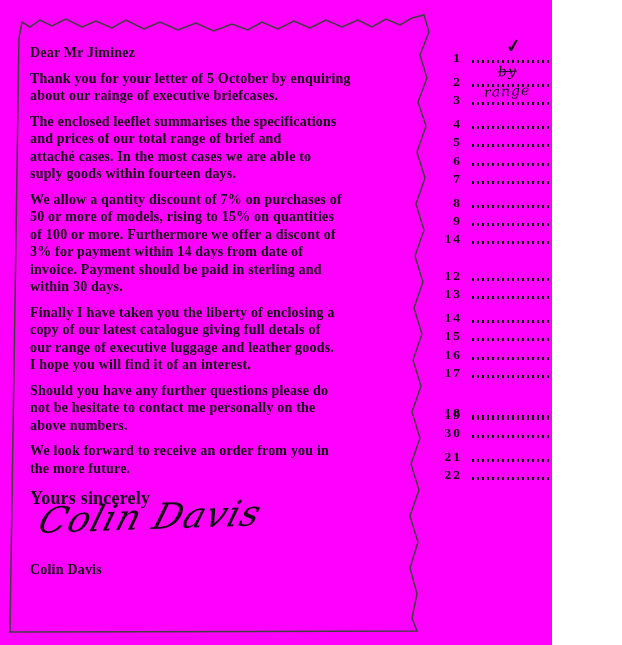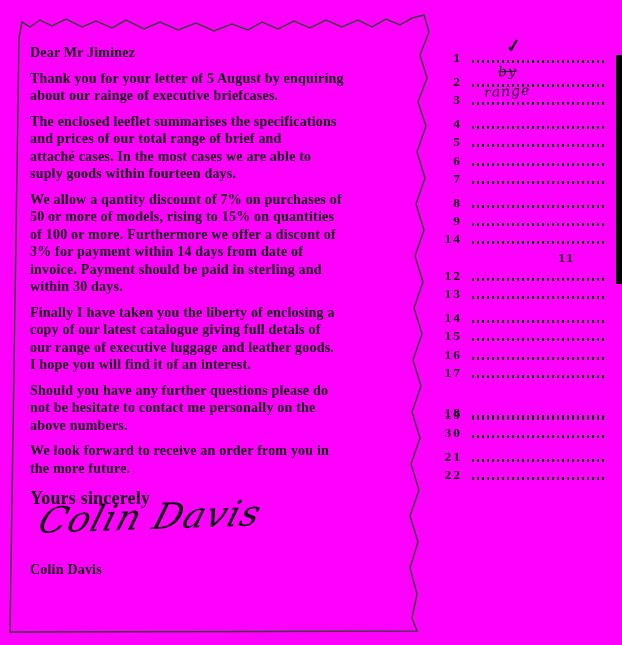--- a/index.html
+++ b/index.html
@@ -1,20 +1,20 @@
 <!DOCTYPE html>
 <html style="--bg: #ff00ff; --ink: #111111; --border: #3f3f3f; --bar: #000000;"><head>
 <meta charset="utf-8">
 <style>
   :root{
     --bg:#ff00ff; --ink:#111111; --border:#3f3f3f; --bar:#000000;
   }
   html,body{margin:0;padding:0;}
   .page{
-    position:relative; width:622px; height:645px; overflow:hidden;
+    position:relative; width:552px; height:645px; overflow:hidden;
     background:var(--bg);
     font-family:"Liberation Serif", serif;
   }
   .letter-outline{position:absolute; left:0; top:0; pointer-events:none;}
   .letter-text{
     position:absolute; left:30px; top:44px; width:392px; color:var(--ink);
   }
   .lpara{
     margin:0 0 8px 0; font-size:14px; line-height:17.5px; font-weight:700;
     letter-spacing:0.2px; white-space:pre; color:var(--ink);
@@ -60,21 +60,21 @@
              L144,29 L160,22 L178,30 L196,23 L214,31 L232,24 L248,30 L262,22 L278,29
              L294,21 L310,28 L326,20 L342,27 L358,20 L372,27 L386,19 L400,25 L412,18 L424,15
              L429,32 L420,55 L427,78 L418,102 L426,126 L417,152 L425,178 L416,204 L424,230
              L415,256 L423,282 L414,308 L422,334 L413,360 L421,386 L412,412 L420,438
              L411,464 L419,490 L410,516 L418,542 L410,568 L417,594 L412,618 L417,631
              L10,632 Z" fill="none" stroke="var(--border)" stroke-width="1.5"></path>
   </svg>
 
   <div class="letter-text" id="letter-text">
       <p class="lpara">Dear Mr Jiminez</p>
-      <p class="lpara">Thank you for your letter of 5 August by enquiring
+      <p class="lpara">Thank you for your letter of 5 October by enquiring
 about our rainge of executive briefcases.</p>
       <p class="lpara">The enclosed leeflet summarises the specifications
 and prices of our total range of brief and
 attaché cases. In the most cases we are able to
 suply goods within fourteen days.</p>
       <p class="lpara">We allow a qantity discount of 7% on purchases of
 50 or more of models, rising to 15% on quantities
 of 100 or more. Furthermore we offer a discont of
 3% for payment within 14 days from date of
 invoice. Payment should be paid in sterling and

